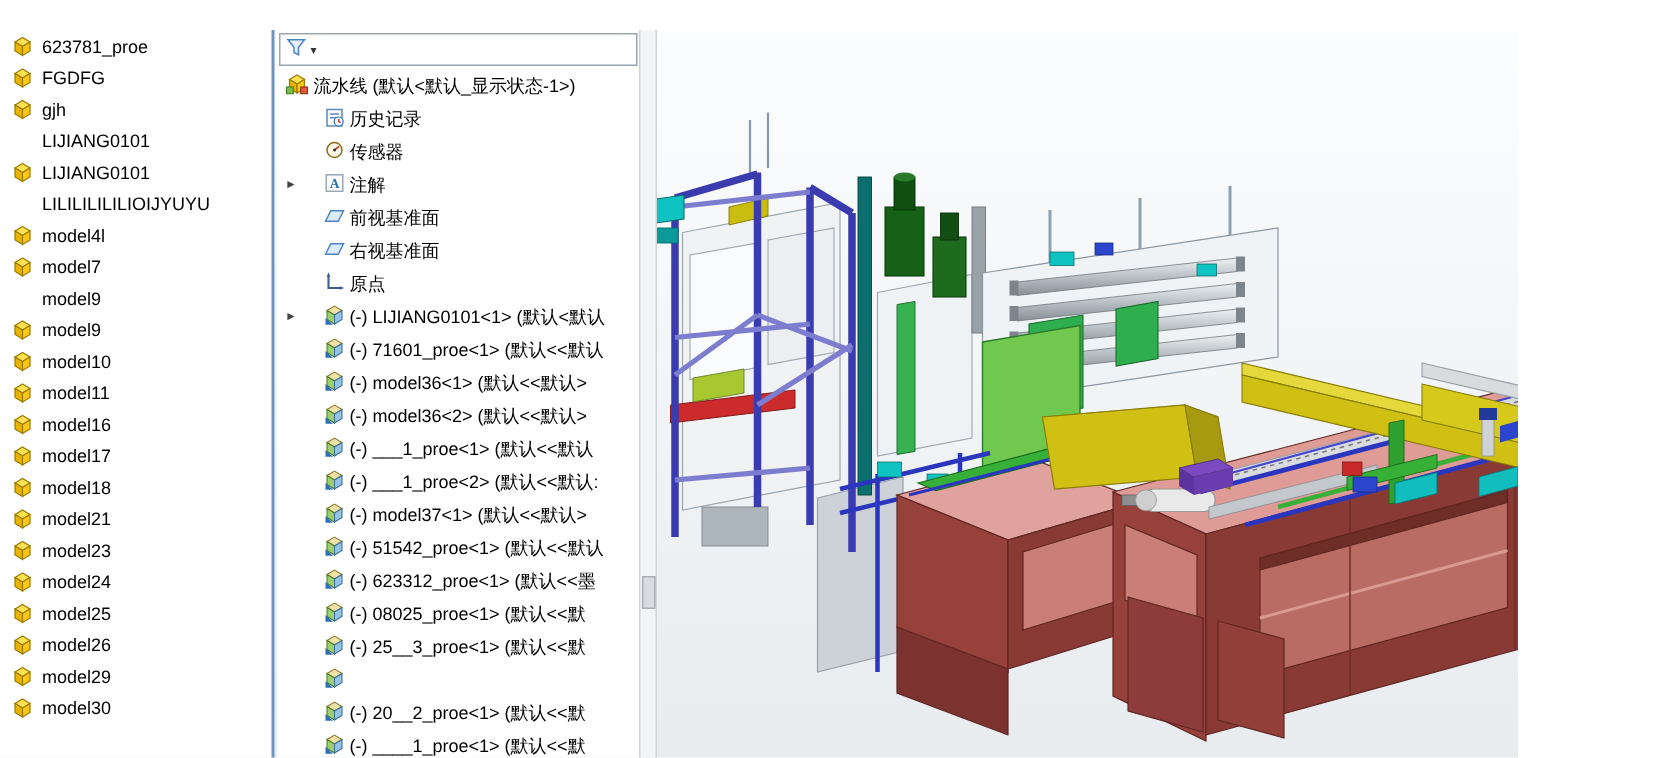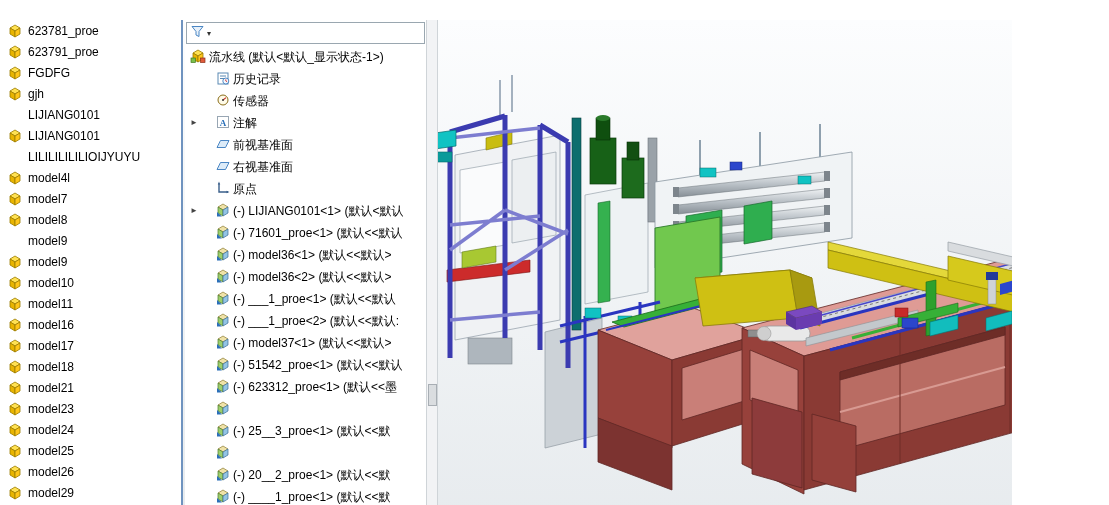--- a/index.html
+++ b/index.html
@@ -204,28 +204,20 @@
             <polygon points="12,4 7,7 7,13 12,10" fill="#ffc61a" stroke="#9a7b00" stroke-width=".8"></polygon>
           </svg></span>
         <span>623781_proe</span>
       </div>
     <div class="lp-row">
         <span class="icn"><svg width="14" height="14" viewBox="0 0 14 14">
             <polygon points="2,4 7,1 12,4 7,7" fill="#ffe152" stroke="#9a7b00" stroke-width=".8"></polygon>
             <polygon points="2,4 7,7 7,13 2,10" fill="#e8b400" stroke="#9a7b00" stroke-width=".8"></polygon>
             <polygon points="12,4 7,7 7,13 12,10" fill="#ffc61a" stroke="#9a7b00" stroke-width=".8"></polygon>
           </svg></span>
-        <span>623791_proe</span>
-      </div>
-    <div class="lp-row">
-        <span class="icn"><svg width="14" height="14" viewBox="0 0 14 14">
-            <polygon points="2,4 7,1 12,4 7,7" fill="#ffe152" stroke="#9a7b00" stroke-width=".8"></polygon>
-            <polygon points="2,4 7,7 7,13 2,10" fill="#e8b400" stroke="#9a7b00" stroke-width=".8"></polygon>
-            <polygon points="12,4 7,7 7,13 12,10" fill="#ffc61a" stroke="#9a7b00" stroke-width=".8"></polygon>
-          </svg></span>
         <span>FGDFG</span>
       </div>
     <div class="lp-row">
         <span class="icn"><svg width="14" height="14" viewBox="0 0 14 14">
             <polygon points="2,4 7,1 12,4 7,7" fill="#ffe152" stroke="#9a7b00" stroke-width=".8"></polygon>
             <polygon points="2,4 7,7 7,13 2,10" fill="#e8b400" stroke="#9a7b00" stroke-width=".8"></polygon>
             <polygon points="12,4 7,7 7,13 12,10" fill="#ffc61a" stroke="#9a7b00" stroke-width=".8"></polygon>
           </svg></span>
         <span>gjh</span>
       </div>
@@ -253,28 +245,20 @@
           </svg></span>
         <span>model4l</span>
       </div>
     <div class="lp-row">
         <span class="icn"><svg width="14" height="14" viewBox="0 0 14 14">
             <polygon points="2,4 7,1 12,4 7,7" fill="#ffe152" stroke="#9a7b00" stroke-width=".8"></polygon>
             <polygon points="2,4 7,7 7,13 2,10" fill="#e8b400" stroke="#9a7b00" stroke-width=".8"></polygon>
             <polygon points="12,4 7,7 7,13 12,10" fill="#ffc61a" stroke="#9a7b00" stroke-width=".8"></polygon>
           </svg></span>
         <span>model7</span>
-      </div>
-    <div class="lp-row">
-        <span class="icn"><svg width="14" height="14" viewBox="0 0 14 14">
-            <polygon points="2,4 7,1 12,4 7,7" fill="#ffe152" stroke="#9a7b00" stroke-width=".8"></polygon>
-            <polygon points="2,4 7,7 7,13 2,10" fill="#e8b400" stroke="#9a7b00" stroke-width=".8"></polygon>
-            <polygon points="12,4 7,7 7,13 12,10" fill="#ffc61a" stroke="#9a7b00" stroke-width=".8"></polygon>
-          </svg></span>
-        <span>model8</span>
       </div>
     <div class="lp-row">
         <span class="sp"></span>
         <span>model9</span>
       </div>
     <div class="lp-row">
         <span class="icn"><svg width="14" height="14" viewBox="0 0 14 14">
             <polygon points="2,4 7,1 12,4 7,7" fill="#ffe152" stroke="#9a7b00" stroke-width=".8"></polygon>
             <polygon points="2,4 7,7 7,13 2,10" fill="#e8b400" stroke="#9a7b00" stroke-width=".8"></polygon>
             <polygon points="12,4 7,7 7,13 12,10" fill="#ffc61a" stroke="#9a7b00" stroke-width=".8"></polygon>
@@ -531,20 +515,21 @@
           </svg></span>
         <span>(-) 623312_proe&lt;1&gt; (默认&lt;&lt;墨</span>
       </div>
     <div class="t-row t-l1">
         <span class="icn"><svg width="14" height="14" viewBox="0 0 14 14">
             <polygon points="2,4 7,1 12,4 7,7" fill="#efe2a8" stroke="#8a7a30" stroke-width=".7"></polygon>
             <polygon points="2,4 7,7 7,13 2,10" fill="#9ccf6d" stroke="#4f7a28" stroke-width=".7"></polygon>
             <polygon points="12,4 7,7 7,13 12,10" fill="#93c4e4" stroke="#3a6d99" stroke-width=".7"></polygon>
             <polygon points="1,13.5 6,13.5 1,9" fill="#2a6fb8"></polygon>
           </svg></span>
+        <span>(-) 08025_proe&lt;1&gt; (默认&lt;&lt;默</span>
       </div>
     <div class="t-row t-l1">
         <span class="icn"><svg width="14" height="14" viewBox="0 0 14 14">
             <polygon points="2,4 7,1 12,4 7,7" fill="#efe2a8" stroke="#8a7a30" stroke-width=".7"></polygon>
             <polygon points="2,4 7,7 7,13 2,10" fill="#9ccf6d" stroke="#4f7a28" stroke-width=".7"></polygon>
             <polygon points="12,4 7,7 7,13 12,10" fill="#93c4e4" stroke="#3a6d99" stroke-width=".7"></polygon>
             <polygon points="1,13.5 6,13.5 1,9" fill="#2a6fb8"></polygon>
           </svg></span>
         <span>(-) 25__3_proe&lt;1&gt; (默认&lt;&lt;默</span>
       </div>

